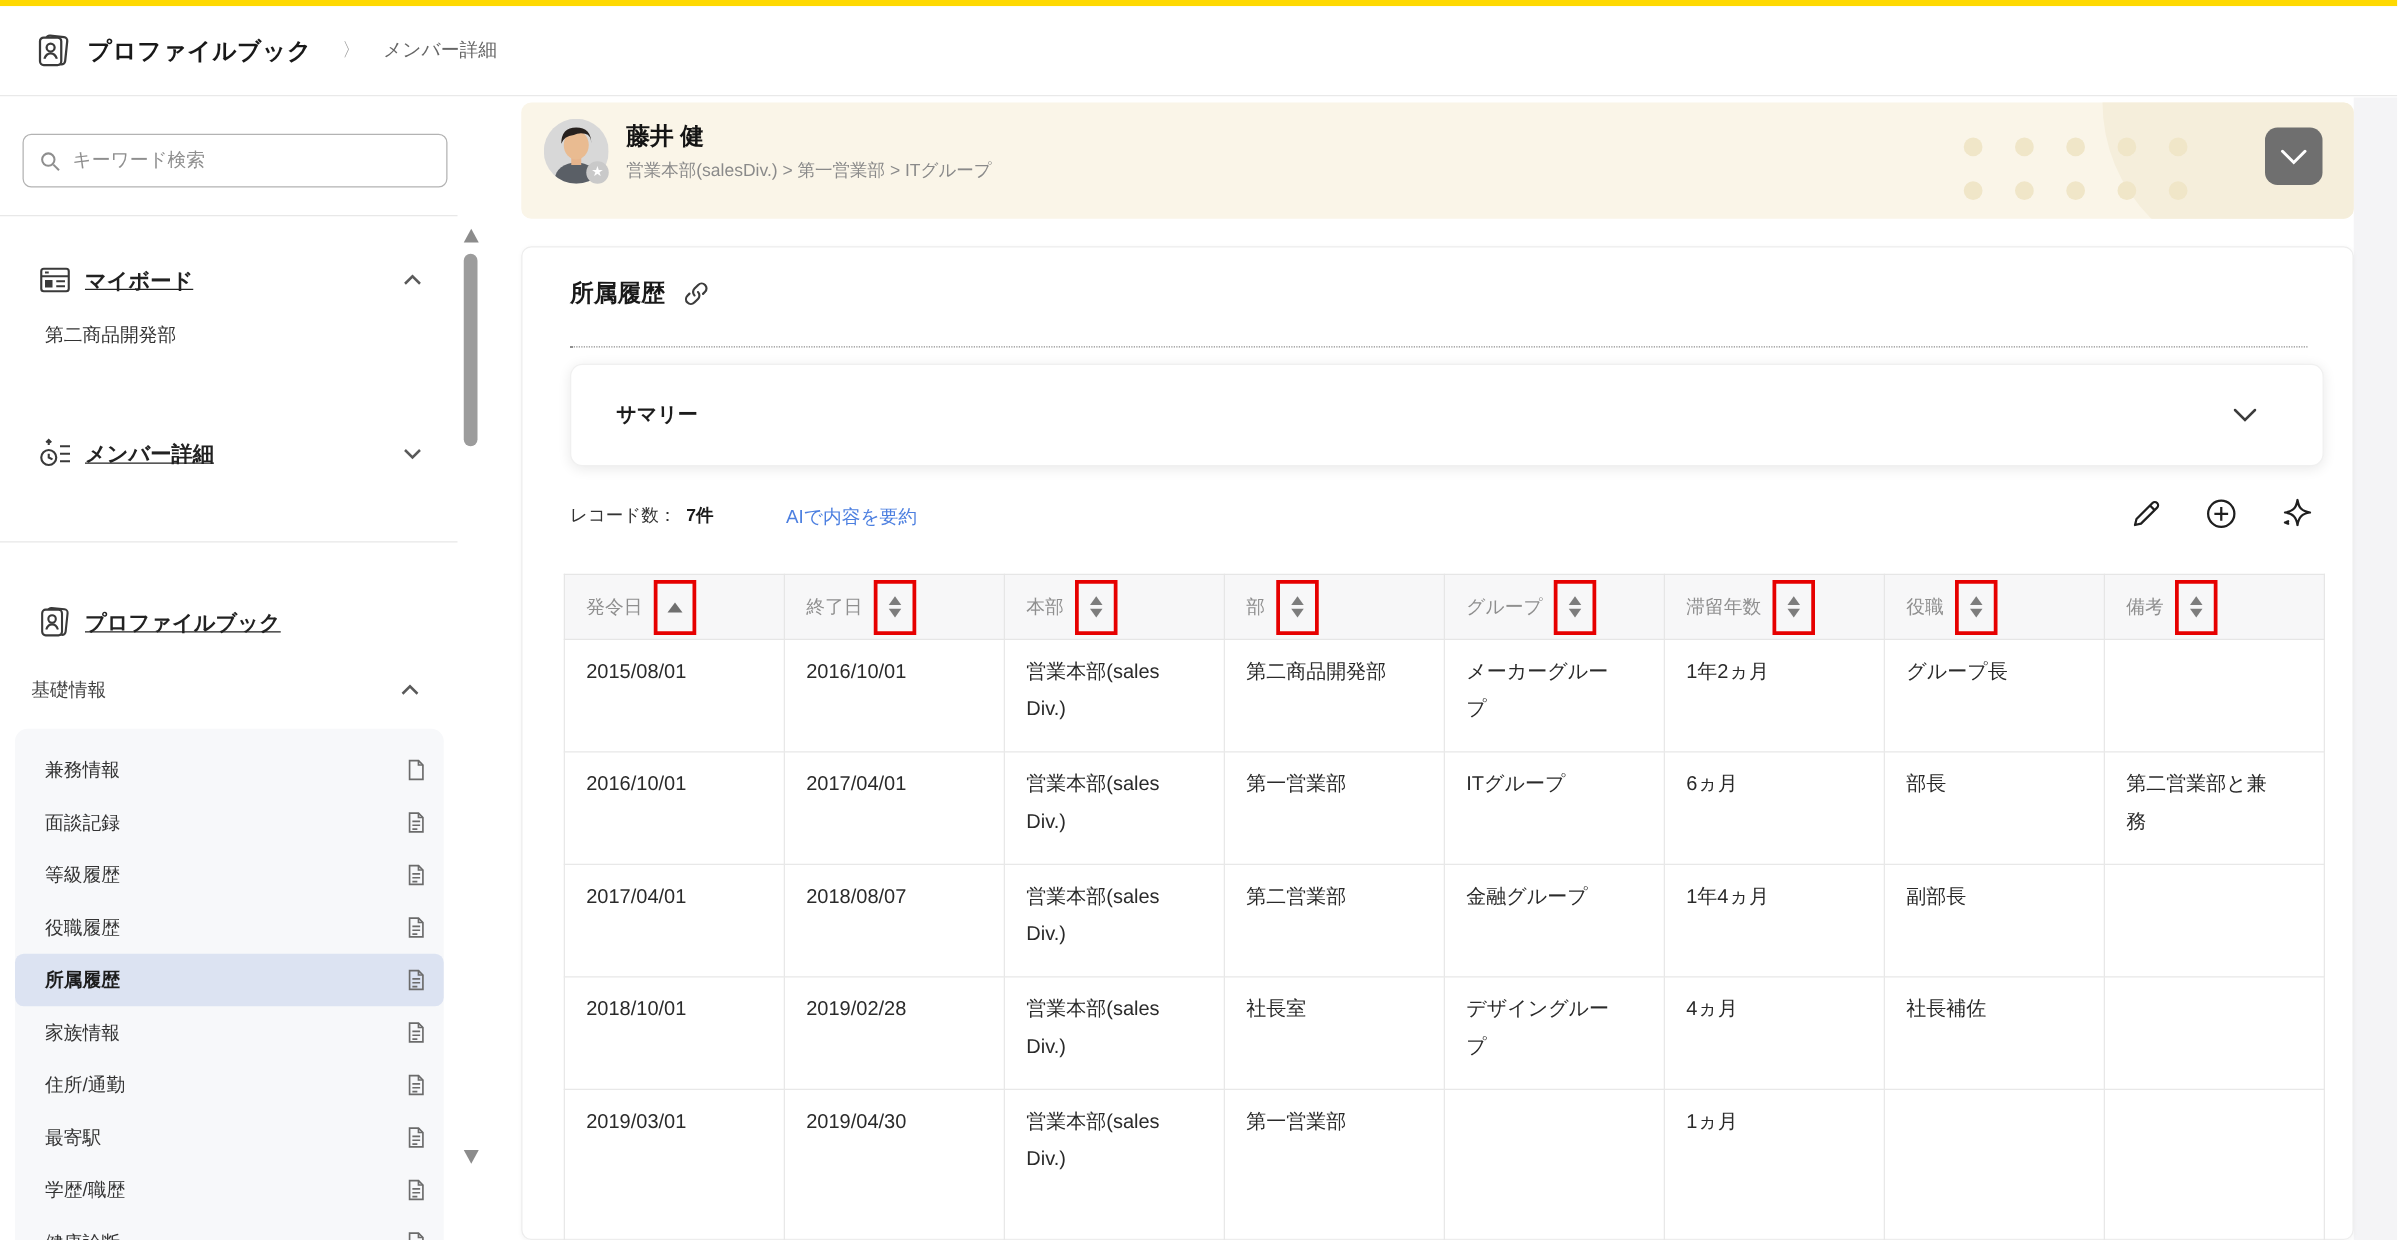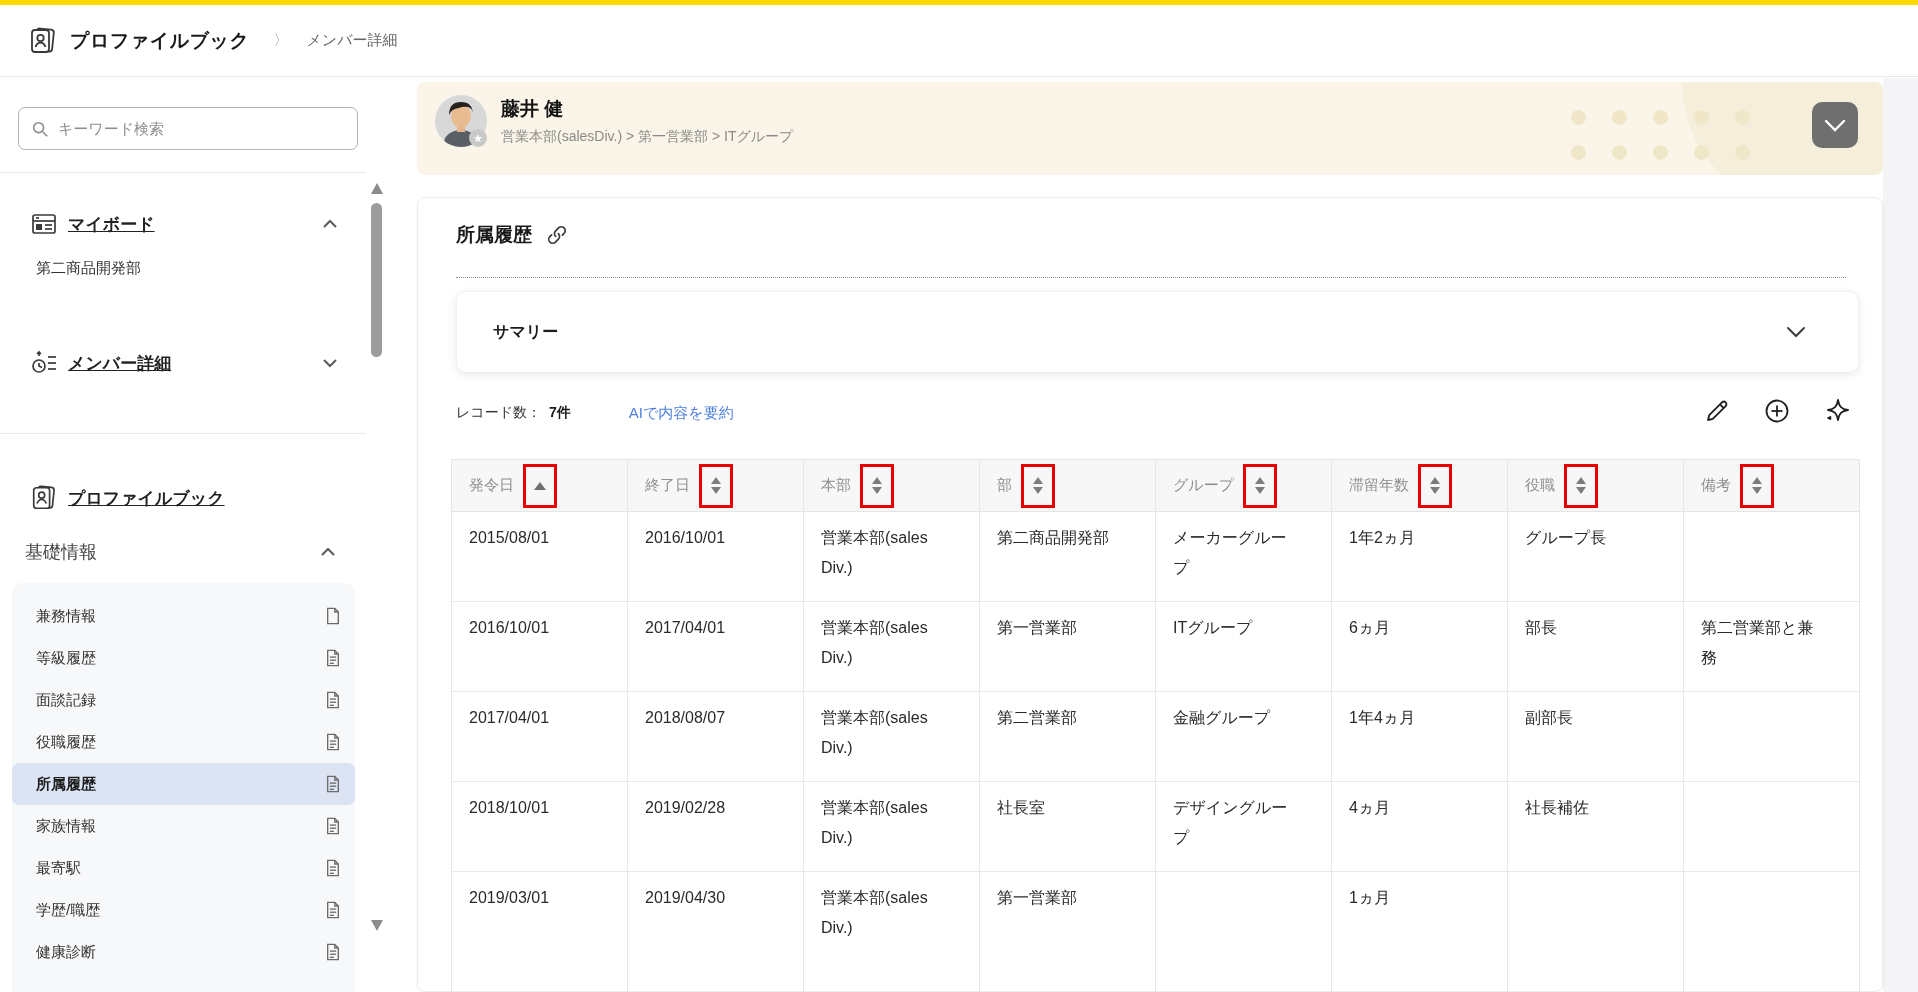--- a/index.html
+++ b/index.html
@@ -25,21 +25,21 @@
      font-family:inherit; color:#333; background:transparent; }
   .search-box input::placeholder { color:#8e8e8e; }
   .sb-divider { position:absolute; left:0; width:366px; height:0; border-top:1px solid #e8e8e8; }
   .nav-row { position:absolute; left:0; width:366px; height:30px; display:flex; align-items:center; cursor:pointer; }
   .nav-row .nicon { width:28px; height:28px; margin-left:30px; display:inline-flex; }
   .nav-row .nlabel { margin-left:10px; font-size:17px; font-weight:bold; color:#222;text-decoration:underline; }
   .nav-row .chev { position:absolute; right:28px; display:inline-flex; }
   .sub-item { position:absolute; left:36px; height:28px; display:flex; align-items:center;
      font-size:15px; color:#333; cursor:pointer; }
   .group-row { position:absolute; left:0; width:366px; height:28px; display:flex; align-items:center; }
-  .group-row .glabel { margin-left:25px; font-size:18px; color:#444; }
+  .group-row .glabel { margin-left:25px; font-size:15px; color:#444; }
   .group-row .chev { position:absolute; right:30px; display:inline-flex; }
   .pb-list { position:absolute; left:12px; top:505px; width:343px; height:487px;
      background:#f7f8fa; border-radius:10px; padding-top:12px; }
   .pb-item { position:relative; height:42px; display:flex; align-items:center; cursor:pointer; border-radius:7px; }
   .pb-item .pb-label { margin-left:24px; font-size:15px; color:#333; }
   .pb-item.sel { background:#dce3f2; }
   .pb-item.sel .pb-label { font-weight:bold; color:#1c1c1c; }
   .pb-item .pb-ic { position:absolute; right:14px; top:12px; display:inline-flex; }
 
   
@@ -200,33 +200,33 @@
         <div class="pb-item">
           <span class="pb-label">兼務情報</span>
           <span class="pb-ic">
             <svg viewBox="0 0 18 20" width="16" height="18" fill="none" stroke="#6b6b6b" stroke-width="1.5">
               <path d="M3 1.5 h8 l4 4 V18.5 H3 Z"></path>
               <path d="M11 1.5 v4 h4"></path>
             </svg>
           </span>
         </div>
         <div class="pb-item">
+          <span class="pb-label">面談記録</span>
+          <span class="pb-ic">
+            <svg viewBox="0 0 18 20" width="16" height="18" fill="none" stroke="#6b6b6b" stroke-width="1.5">
+              <path d="M3 1.5 h8 l4 4 V18.5 H3 Z"></path>
+              <path d="M11 1.5 v4 h4"></path>
+              <line x1="5.5" y1="9" x2="12.5" y2="9"></line>
+              <line x1="5.5" y1="12.5" x2="12.5" y2="12.5"></line>
+              <line x1="5.5" y1="16" x2="10" y2="16"></line>
+            </svg>
+          </span>
+        </div>
+        <div class="pb-item">
           <span class="pb-label">等級履歴</span>
-          <span class="pb-ic">
-            <svg viewBox="0 0 18 20" width="16" height="18" fill="none" stroke="#6b6b6b" stroke-width="1.5">
-              <path d="M3 1.5 h8 l4 4 V18.5 H3 Z"></path>
-              <path d="M11 1.5 v4 h4"></path>
-              <line x1="5.5" y1="9" x2="12.5" y2="9"></line>
-              <line x1="5.5" y1="12.5" x2="12.5" y2="12.5"></line>
-              <line x1="5.5" y1="16" x2="10" y2="16"></line>
-            </svg>
-          </span>
-        </div>
-        <div class="pb-item">
-          <span class="pb-label">面談記録</span>
           <span class="pb-ic">
             <svg viewBox="0 0 18 20" width="16" height="18" fill="none" stroke="#6b6b6b" stroke-width="1.5">
               <path d="M3 1.5 h8 l4 4 V18.5 H3 Z"></path>
               <path d="M11 1.5 v4 h4"></path>
               <line x1="5.5" y1="9" x2="12.5" y2="9"></line>
               <line x1="5.5" y1="12.5" x2="12.5" y2="12.5"></line>
               <line x1="5.5" y1="16" x2="10" y2="16"></line>
             </svg>
           </span>
         </div>
@@ -249,20 +249,32 @@
               <path d="M3 1.5 h8 l4 4 V18.5 H3 Z"></path>
               <path d="M11 1.5 v4 h4"></path>
               <line x1="5.5" y1="9" x2="12.5" y2="9"></line>
               <line x1="5.5" y1="12.5" x2="12.5" y2="12.5"></line>
               <line x1="5.5" y1="16" x2="10" y2="16"></line>
             </svg>
           </span>
         </div>
         <div class="pb-item">
           <span class="pb-label">家族情報</span>
+          <span class="pb-ic">
+            <svg viewBox="0 0 18 20" width="16" height="18" fill="none" stroke="#6b6b6b" stroke-width="1.5">
+              <path d="M3 1.5 h8 l4 4 V18.5 H3 Z"></path>
+              <path d="M11 1.5 v4 h4"></path>
+              <line x1="5.5" y1="9" x2="12.5" y2="9"></line>
+              <line x1="5.5" y1="12.5" x2="12.5" y2="12.5"></line>
+              <line x1="5.5" y1="16" x2="10" y2="16"></line>
+            </svg>
+          </span>
+        </div>
+        <div class="pb-item">
+          <span class="pb-label">住所/通勤</span>
           <span class="pb-ic">
             <svg viewBox="0 0 18 20" width="16" height="18" fill="none" stroke="#6b6b6b" stroke-width="1.5">
               <path d="M3 1.5 h8 l4 4 V18.5 H3 Z"></path>
               <path d="M11 1.5 v4 h4"></path>
               <line x1="5.5" y1="9" x2="12.5" y2="9"></line>
               <line x1="5.5" y1="12.5" x2="12.5" y2="12.5"></line>
               <line x1="5.5" y1="16" x2="10" y2="16"></line>
             </svg>
           </span>
         </div>

